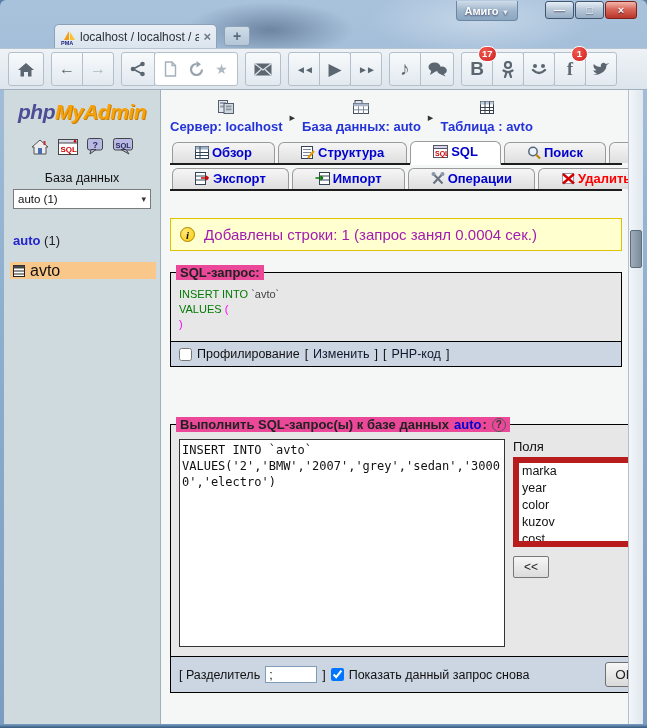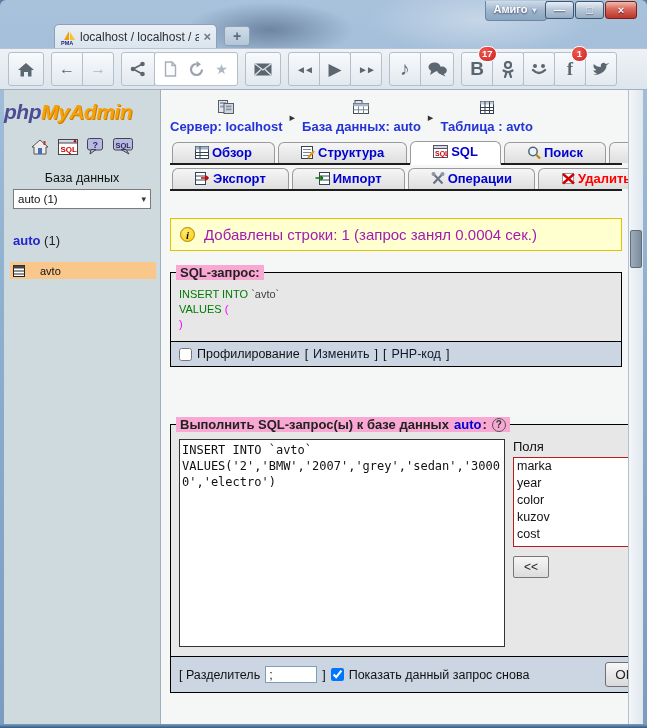--- a/index.html
+++ b/index.html
@@ -7,24 +7,24 @@
   body { font-family:"Liberation Sans","DejaVu Sans",sans-serif; background:#5a7fa6; overflow:hidden; }
 
   
   .window { position:relative; width:647px; height:728px;
     background:
       radial-gradient(120px 40px at 270px 30px, rgba(40,60,90,.45), rgba(40,60,90,0) 70%),
       radial-gradient(160px 50px at 480px 20px, rgba(255,255,255,.35), rgba(255,255,255,0) 70%),
       linear-gradient(180deg,#a9c2dc 0%, #8fb0cf 40%, #7b9cc0 100%);
     border-radius:6px 6px 0 0; overflow:hidden; }
   .titlebar { position:relative; height:22px; }
-  .menu-btn { position:absolute; left:485px; top:1px; width:62px; height:20px;
+  .menu-btn { position:absolute; left:456px; top:1px; width:62px; height:20px;
     background:linear-gradient(180deg,#cfdce9,#9fb6cc 50%,#8aa6c0);
     border:1px solid #6c87a3; border-top:none; border-radius:0 0 4px 4px;
-    color:#fff; font-size:11px; font-weight:bold; text-align:center; line-height:16px;
+    color:#fff; font-size:11px; font-weight:bold; text-align:center; line-height:21px;
     text-shadow:0 1px 2px rgba(0,0,40,.6); cursor:default; }
   .menu-btn .arr { font-size:8px; color:#e8eef5; }
   .winbtns { position:absolute; left:544px; top:1px; display:flex; }
   .winbtn { width:29px; height:18px; border:1px solid #40556e; border-radius:3px;
     background:linear-gradient(180deg,#e8eff6,#b9c9d9 45%,#96adc4);
     color:#fff; font-size:11px; font-weight:bold; text-align:center; line-height:16px;
     margin-left:1px; text-shadow:0 1px 1px rgba(0,0,40,.6); }
   .winbtn.close { width:32px; background:linear-gradient(180deg,#f2b8ae,#d9675a 45%,#b8352b); border-color:#7c2018; }
 
   
@@ -61,32 +61,32 @@
   
   .content { display:flex; height:634px; margin:0 4px; background:#f5f6f6; }
   .sidebar { width:157px; background:#cfdade; border-right:1px solid #9fb0ba; flex:none; padding-top:10px; }
   .main { flex:1; padding:10px 6px 0 9px; overflow:hidden; }
   .scrollcol { width:15px; flex:none; background:linear-gradient(90deg,#f3f6f9,#dfe7ee); border-left:1px solid #b4c0cb; position:relative; }
   .scrollthumb { position:absolute; left:1px; top:140px; width:12px; height:38px;
     background:linear-gradient(90deg,#9fadba,#7c8c9b); border:1px solid #5d6d7c; border-radius:2px; }
   .bottomedge { height:4px; background:linear-gradient(180deg,#7da0c4,#35587e); margin:0; }
 
   
-  .logo { font-size:21px; font-weight:bold; font-style:italic; letter-spacing:-.5px; }
+  .logo { text-align:center; font-size:21px; font-weight:bold; font-style:italic; letter-spacing:-.5px; }
   .logo .p1 { color:#4d4d95; } .logo .p2 { color:#f7a10a; text-shadow:1px 1px 0 #c87f00; }
   .side-icons { display:flex; justify-content:center; gap:9px; margin-top:14px; align-items:center; }
   .db-caption { text-align:center; font-size:12.5px; color:#111; margin-top:16px; }
   .db-select { width:138px; height:20px; margin:4px auto 0; background:#fff; border:1px solid #7b7b7b;
     font-size:11.5px; color:#111; display:flex; align-items:center; padding:0 4px; }
   .db-select .val { flex:1; } .db-select .car { font-size:9px; color:#333; }
   .db-link-row { margin:24px 0 0 9px; font-size:13px; }
   .db-link { color:#2424cc; font-weight:bold; text-decoration:none; }
   .db-count { color:#222; }
   .tbl-row { margin:14px 4px 0 6px; background:#f9c789; height:17px; display:flex; align-items:center; gap:5px; padding-left:3px; }
-  .tbl-row span { font-size:11px; color:#111;margin-left:10px; }
+  .tbl-row span { font-size:16px; color:#111; }
 
   
   .crumb { display:flex; align-items:center; gap:5px; font-size:13px; font-weight:bold; }
   .crumb a { color:#2433d8; text-decoration:none; display:flex; align-items:center; gap:5px;flex-direction:column; }
   .crumb .sep { color:#333; font-size:11px; margin:0 2px; }
 
   
   .tabrow { display:flex; gap:3px; border-bottom:2px solid #1d1d1d; margin-top:7px; padding-left:2px; align-items:flex-end; }
   .tabrow.second { margin-top:3px; }
   .ptab { display:flex; align-items:center; gap:3px; background:linear-gradient(180deg,#f6f6f6,#dedede);
@@ -98,38 +98,38 @@
   
   .notice { margin-top:27px; background:#ffffcf; border:1px solid #dfc300; padding:7px 9px;
     display:flex; align-items:center; gap:9px; }
   .info-ic { width:15px; height:15px; border-radius:50%; background:radial-gradient(circle at 35% 30%,#ffe877,#fc0);
     border:1px solid #a88600; color:#111; font-family:"Liberation Serif","DejaVu Serif",serif;
     font-weight:bold; font-style:italic; font-size:11px; text-align:center; line-height:14px; flex:none; }
   .notice .txt { font-size:15px; color:#a21caf; }
 
   
   fieldset { border:1px solid #000; background:#e7e7e7; margin-top:14px; padding:0; }
-  legend { font-size:13px; font-weight:bold; color:#222; background:#f9a8d4; padding:0 4px; margin-left:5px;
+  legend { font-size:13px; font-weight:bold; color:#222; background:#ec4899; padding:0 4px; margin-left:5px;
     display:flex; align-items:center; gap:5px; }
   .sql-code { padding:7px 8px 9px; font-size:11px; line-height:15px; color:#444; }
   .kw { color:#007a00; font-weight:normal; }
   .punct { color:#f0f; }
   .strline { padding-left:14px; }
   .fs-footer { border-top:1px solid #000; background:#ccd6e3; padding:5px 8px; font-size:12.5px; color:#111;
     display:flex; align-items:center; gap:5px; }
   .fs-footer.right { justify-content:flex-start; }
   .fs-footer a { color:#0f172a; text-decoration:none; }
   .qf { margin-top:50px; }
   .qf-body { display:flex; padding:7px 8px 9px; gap:8px; }
   textarea.sqlta { width:326px; height:208px; border:1px solid #333; background:#fff; resize:none;
     font-family:"DejaVu Sans Mono","Liberation Mono",monospace; font-size:12px; line-height:16px; padding:2px; color:#111;
     overflow-wrap:break-word; word-break:break-all; }
   .fields-col { width:132px; }
   .fields-cap { font-size:13px; color:#111; margin-bottom:3px; }
-  .fields-box { width:130px; height:90px; background:#fff; border:1px solid #b91c1c; position:relative; overflow:hidden; }
+  .fields-box { width:130px; height:90px; background:#fff; border:6px solid #b91c1c; position:relative; overflow:hidden; }
   .fields-box .fitem { font-size:12.5px; color:#111; line-height:17px; padding-left:3px; }
   .ins-btn { margin-top:9px; width:36px; height:22px; background:linear-gradient(180deg,#f6f6f6,#dcdcdc);
     border:1px solid #777; border-radius:2px; font-size:12px; color:#222; text-align:center; line-height:20px; }
   .delim-input { width:52px; height:17px; border:1px solid #7f9db9; background:#fff; font-size:12.5px; padding:0 3px; color:#111; }
   .ok-btn { margin-left:auto; width:40px; height:25px; background:linear-gradient(180deg,#f7f7f7,#d9d9d9);
     border:1px solid #707070; border-radius:3px; font-size:13.5px; color:#222; text-align:center; line-height:23px; }
   input[type=checkbox] { width:13px; height:13px; }
 </style>
 </head>
 <body>

